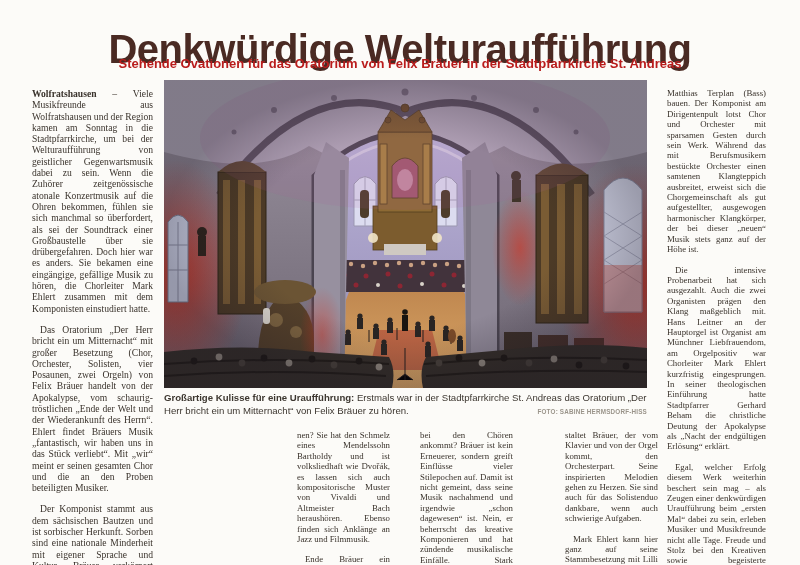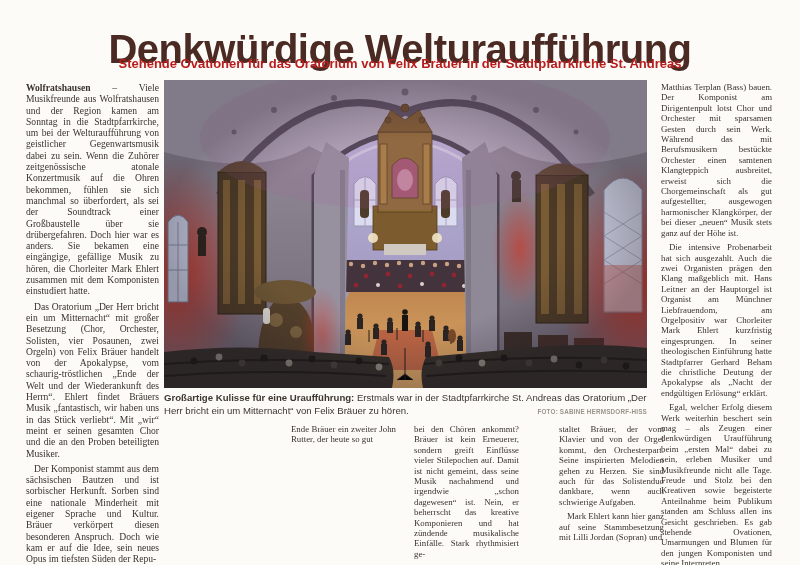--- a/index.html
+++ b/index.html
@@ -11,21 +11,21 @@
     position:absolute; left:0; right:0; top:27px; margin:0; text-align:center;
     font-family:"Liberation Sans", sans-serif; font-weight:bold; font-size:40px;
     letter-spacing:-0.5px; color:#4a2a23;
   }
   .subheadline {
     position:absolute; left:0; right:0; top:56px; margin:0; text-align:center;
     font-family:"Liberation Sans", sans-serif; font-weight:bold; font-size:13px;
     color:#b91c1c;
   }
   .col { position:absolute; font-size:8.8px; line-height:10.4px; text-align:justify; }
-  .col p { margin:4px; }
+  .col p { margin:10px; }
   .col p + p { text-indent:8px; }
   .col-left  { left:22px;  top:78px; width:141px; font-size:9.6px; line-height:11.3px; }
   .col-right { left:657px; top:78px; width:119px; }
   .bcol { top:420px; width:113px; }
   #bcol1 { left:164px; } #bcol2 { left:287px; } #bcol3 { left:410px; } #bcol4 { left:555px; }
   .dateline { font-weight:bold; }
   .photo { position:absolute; left:164px; top:80px; width:483px; height:308px; margin:0; }
   .photo svg { display:block; }
   .caption {
     position:absolute; left:164px; top:392px; width:483px;
@@ -274,20 +274,21 @@
   <div class="caption">
     <b>Großartige Kulisse für eine Uraufführung:</b>
     <span>Erstmals war in der Stadtpfarrkirche St. Andreas das Oratorium „Der Herr bricht ein um Mitternacht“ von Felix Bräuer zu hören.</span>
     <span class="credit">FOTO: SABINE HERMSDORF-HISS</span>
   </div>
 
   <div class="col bcol" id="bcol1">
   </div>
 
   <div class="col bcol" id="bcol2">
+    <p>nen? Sie hat den Schmelz eines Mendelssohn Bartholdy und ist volksliedhaft wie Dvořák, es lassen sich auch kompositorische Muster von Vivaldi und Altmeister Bach heraushören. Ebenso finden sich Anklänge an Jazz und Filmmusik.</p>
     <p>Ende Bräuer ein zweiter John Rutter, der heute so gut</p>
   </div>
 
   <div class="col bcol" id="bcol3">
     <p>bei den Chören ankommt? Bräuer ist kein Erneuerer, sondern greift Einflüsse vieler Stilepochen auf. Damit ist nicht gemeint, dass seine Musik nachahmend und irgendwie „schon dagewesen“ ist. Nein, er beherrscht das kreative Komponieren und hat zündende musikalische Einfälle. Stark rhythmisiert ge-</p>
   </div>
 
   <div class="col bcol" id="bcol4">
     <p>staltet Bräuer, der vom Klavier und von der Orgel kommt, den Orchesterpart. Seine inspirierten Melodien gehen zu Herzen. Sie sind auch für das Solistenduo dankbare, wenn auch schwierige Aufgaben.</p>
     <p>Mark Ehlert kann hier ganz auf seine Stammbesetzung mit Lilli Jordan (Sopran) und</p>

